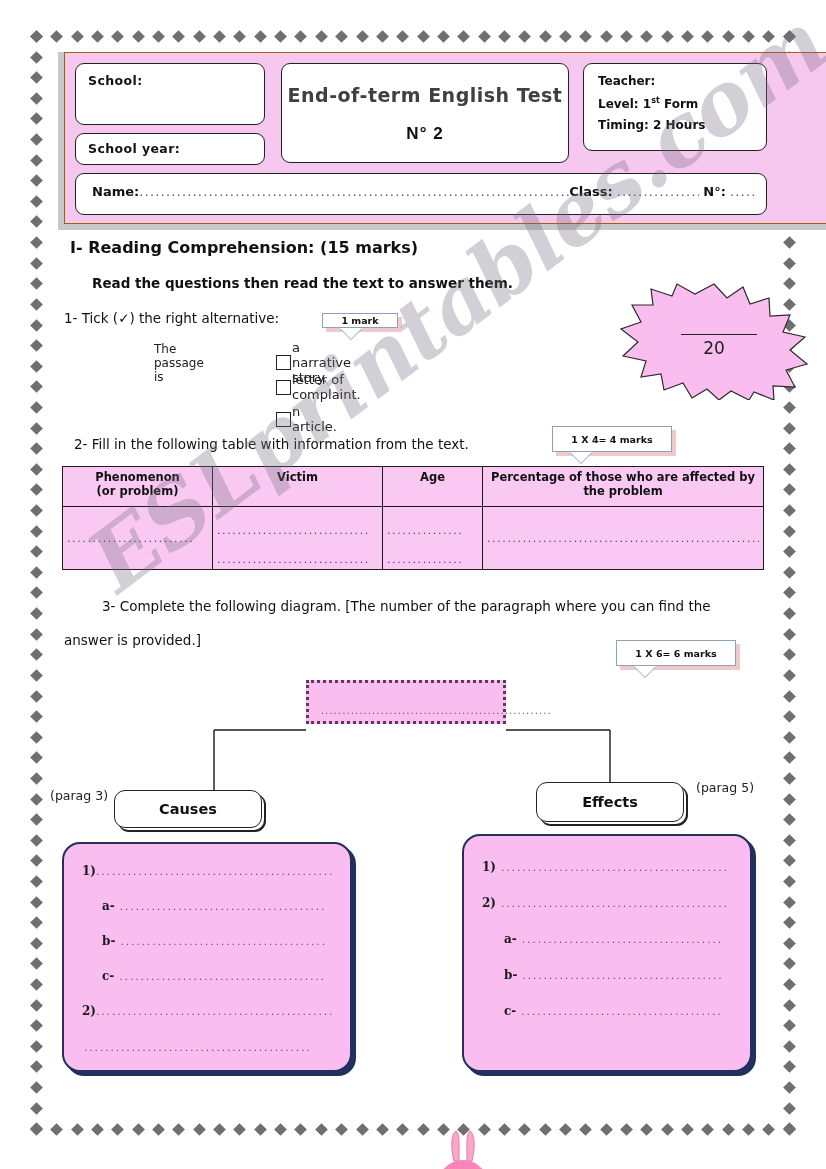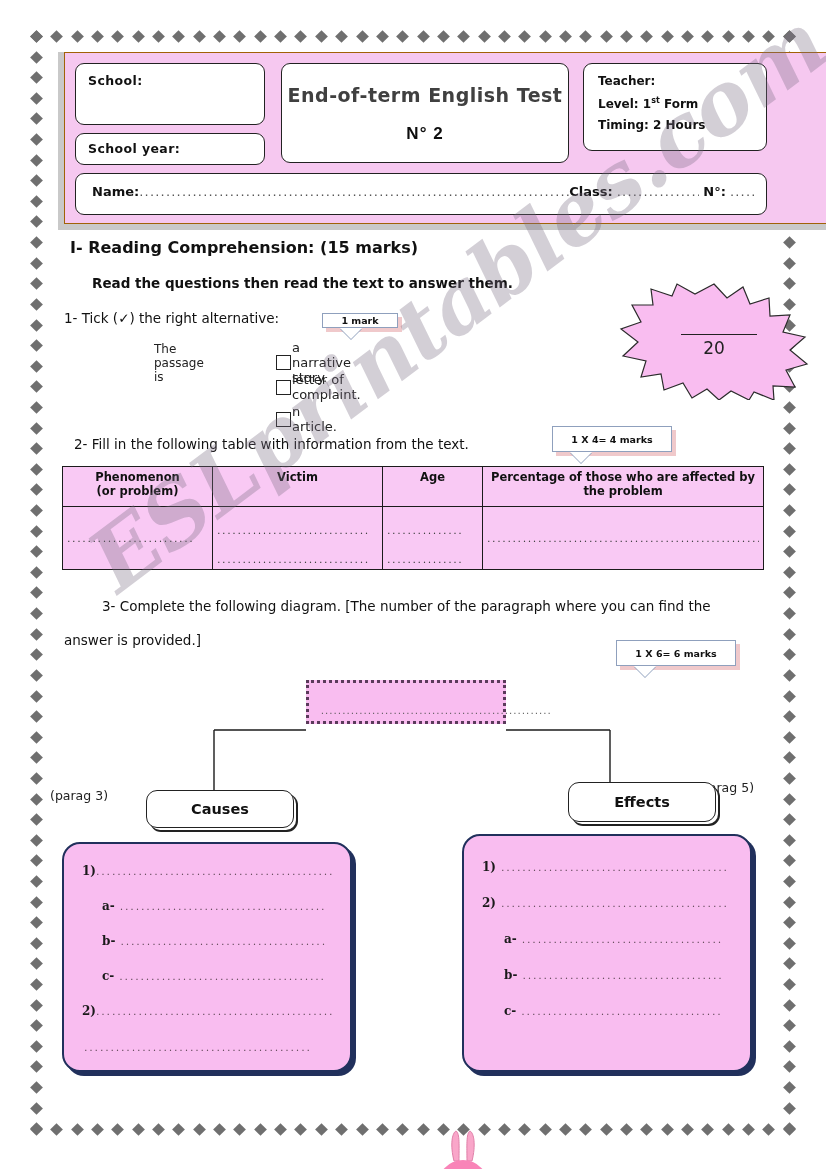--- a/index.html
+++ b/index.html
@@ -279,21 +279,20 @@
     position: absolute;
     background: #fff;
     border: 1px solid #222;
     border-radius: 11px;
     box-shadow: 3px 3px 0 -1px #fff, 4px 4px 0 0 #222;
     display: flex; align-items: center; justify-content: center;
     font-family: "DejaVu Sans", sans-serif;
     font-weight: bold;
     font-size: 14.5px;
     color: #111;
-    margin-left: 32px;
   }
   .node.causes { left: 70px; top: 120px; width: 148px; height: 38px; }
   .node.effects { left: 492px; top: 112px; width: 148px; height: 40px; }
   .parag {
     position: absolute;
     font-family: "DejaVu Sans", sans-serif;
     font-size: 12.5px;
     color: #222;
   }
   .parag.p3 { left: 6px; top: 118px; }

